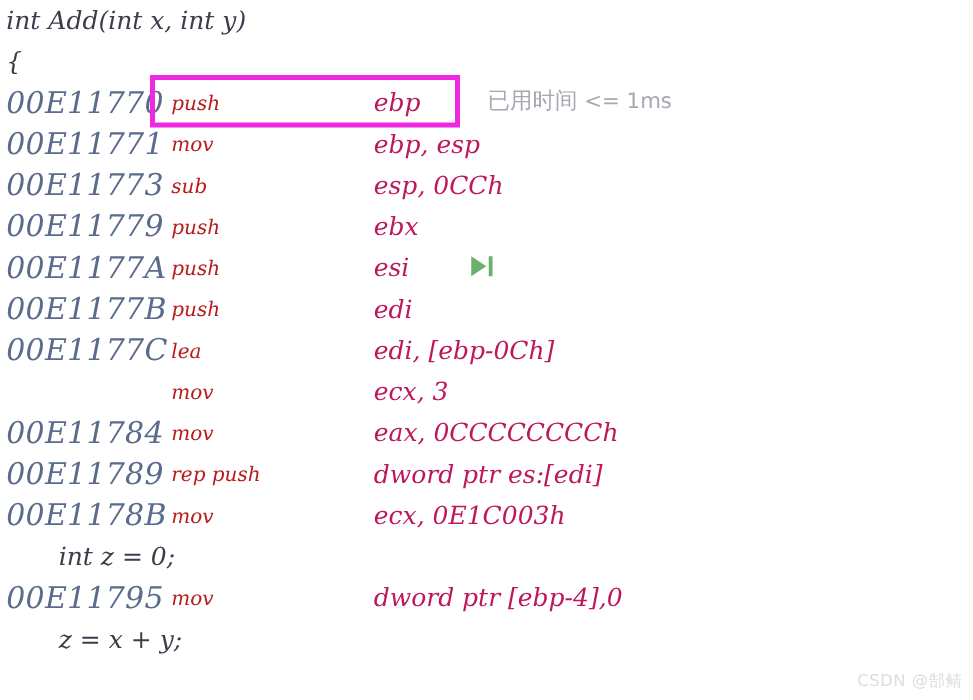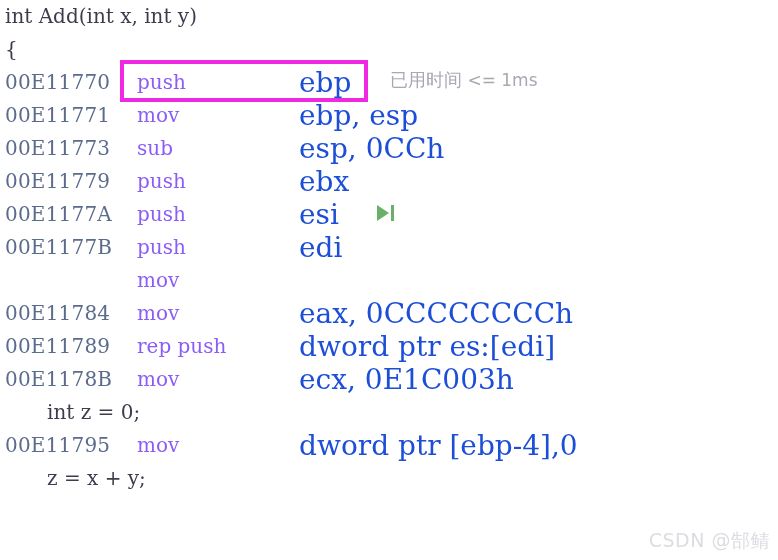--- a/index.html
+++ b/index.html
@@ -14,54 +14,55 @@
     overflow: hidden;
     font-family: "DejaVu Serif", "Liberation Serif", serif;
   }
 
   #disasm {
     position: absolute;
     left: 0;
     top: 0;
     width: 778px;
     height: 560px;
+    font-style: italic;
   }
 
   .row {
     position: relative;
     height: 33px;
     line-height: 33px;
     white-space: nowrap;
   }
 
   .addr {
     position: absolute;
     left: 5px;
     top: 0;
     color: #5b6b8c;
+    font-size: 24px;
+    letter-spacing: 0.2px;
+    font-family: "DejaVu Serif", "Liberation Serif", serif;
+  }
+
+  .mnem {
+    position: absolute;
+    left: 137px;
+    top: 0;
+    color: #b91c1c;
+    font-size: 16px;
+    font-family: "DejaVu Serif", "Liberation Serif", serif;
+  }
+
+  .oper {
+    position: absolute;
+    left: 299px;
+    top: 0;
+    color: #be185d;
     font-size: 20px;
-    letter-spacing: 0.2px;
-    font-family: "DejaVu Serif", "Liberation Serif", serif;
-  }
-
-  .mnem {
-    position: absolute;
-    left: 137px;
-    top: 0;
-    color: #8b5cf6;
-    font-size: 20px;
-    font-family: "DejaVu Serif", "Liberation Serif", serif;
-  }
-
-  .oper {
-    position: absolute;
-    left: 299px;
-    top: 0;
-    color: #1d4ed8;
-    font-size: 28px;
     font-family: "DejaVu Serif", "Liberation Serif", serif;
   }
 
   .srcline {
     position: absolute;
     left: 5px;
     top: 0;
     color: #3c3c4c;
     font-size: 20px;
     font-family: "DejaVu Serif", "Liberation Serif", serif;
@@ -106,21 +107,21 @@
     top: 203px;
     width: 20px;
     height: 20px;
   }
 
   #watermark {
     position: absolute;
     right: 8px;
     bottom: 6px;
     color: #dcdce2;
-    font-size: 19px;
+    font-size: 13px;
     font-family: "DejaVu Sans", "Liberation Sans", sans-serif;
     letter-spacing: 0.5px;
   }
 </style>
 </head>
 <body>
 
 <div id="disasm">
     <div class="row">
       <span class="srcline">int Add(int x, int y)</span>
@@ -152,21 +153,27 @@
       <span class="addr">00E1177A</span>
       <span class="mnem">push</span>
       <span class="oper">esi</span>
     </div>
     <div class="row">
       <span class="addr">00E1177B</span>
       <span class="mnem">push</span>
       <span class="oper">edi</span>
     </div>
     <div class="row">
-      <span class="mnem">mov</span>
+      <span class="addr">00E1177C</span>
+      <span class="mnem">lea</span>
+      <span class="oper">edi, [ebp-0Ch]</span>
+    </div>
+    <div class="row">
+      <span class="mnem">mov</span>
+      <span class="oper">ecx, 3</span>
     </div>
     <div class="row">
       <span class="addr">00E11784</span>
       <span class="mnem">mov</span>
       <span class="oper">eax, 0CCCCCCCCh</span>
     </div>
     <div class="row">
       <span class="addr">00E11789</span>
       <span class="mnem">rep push</span>
       <span class="oper">dword ptr es:[edi]</span>

